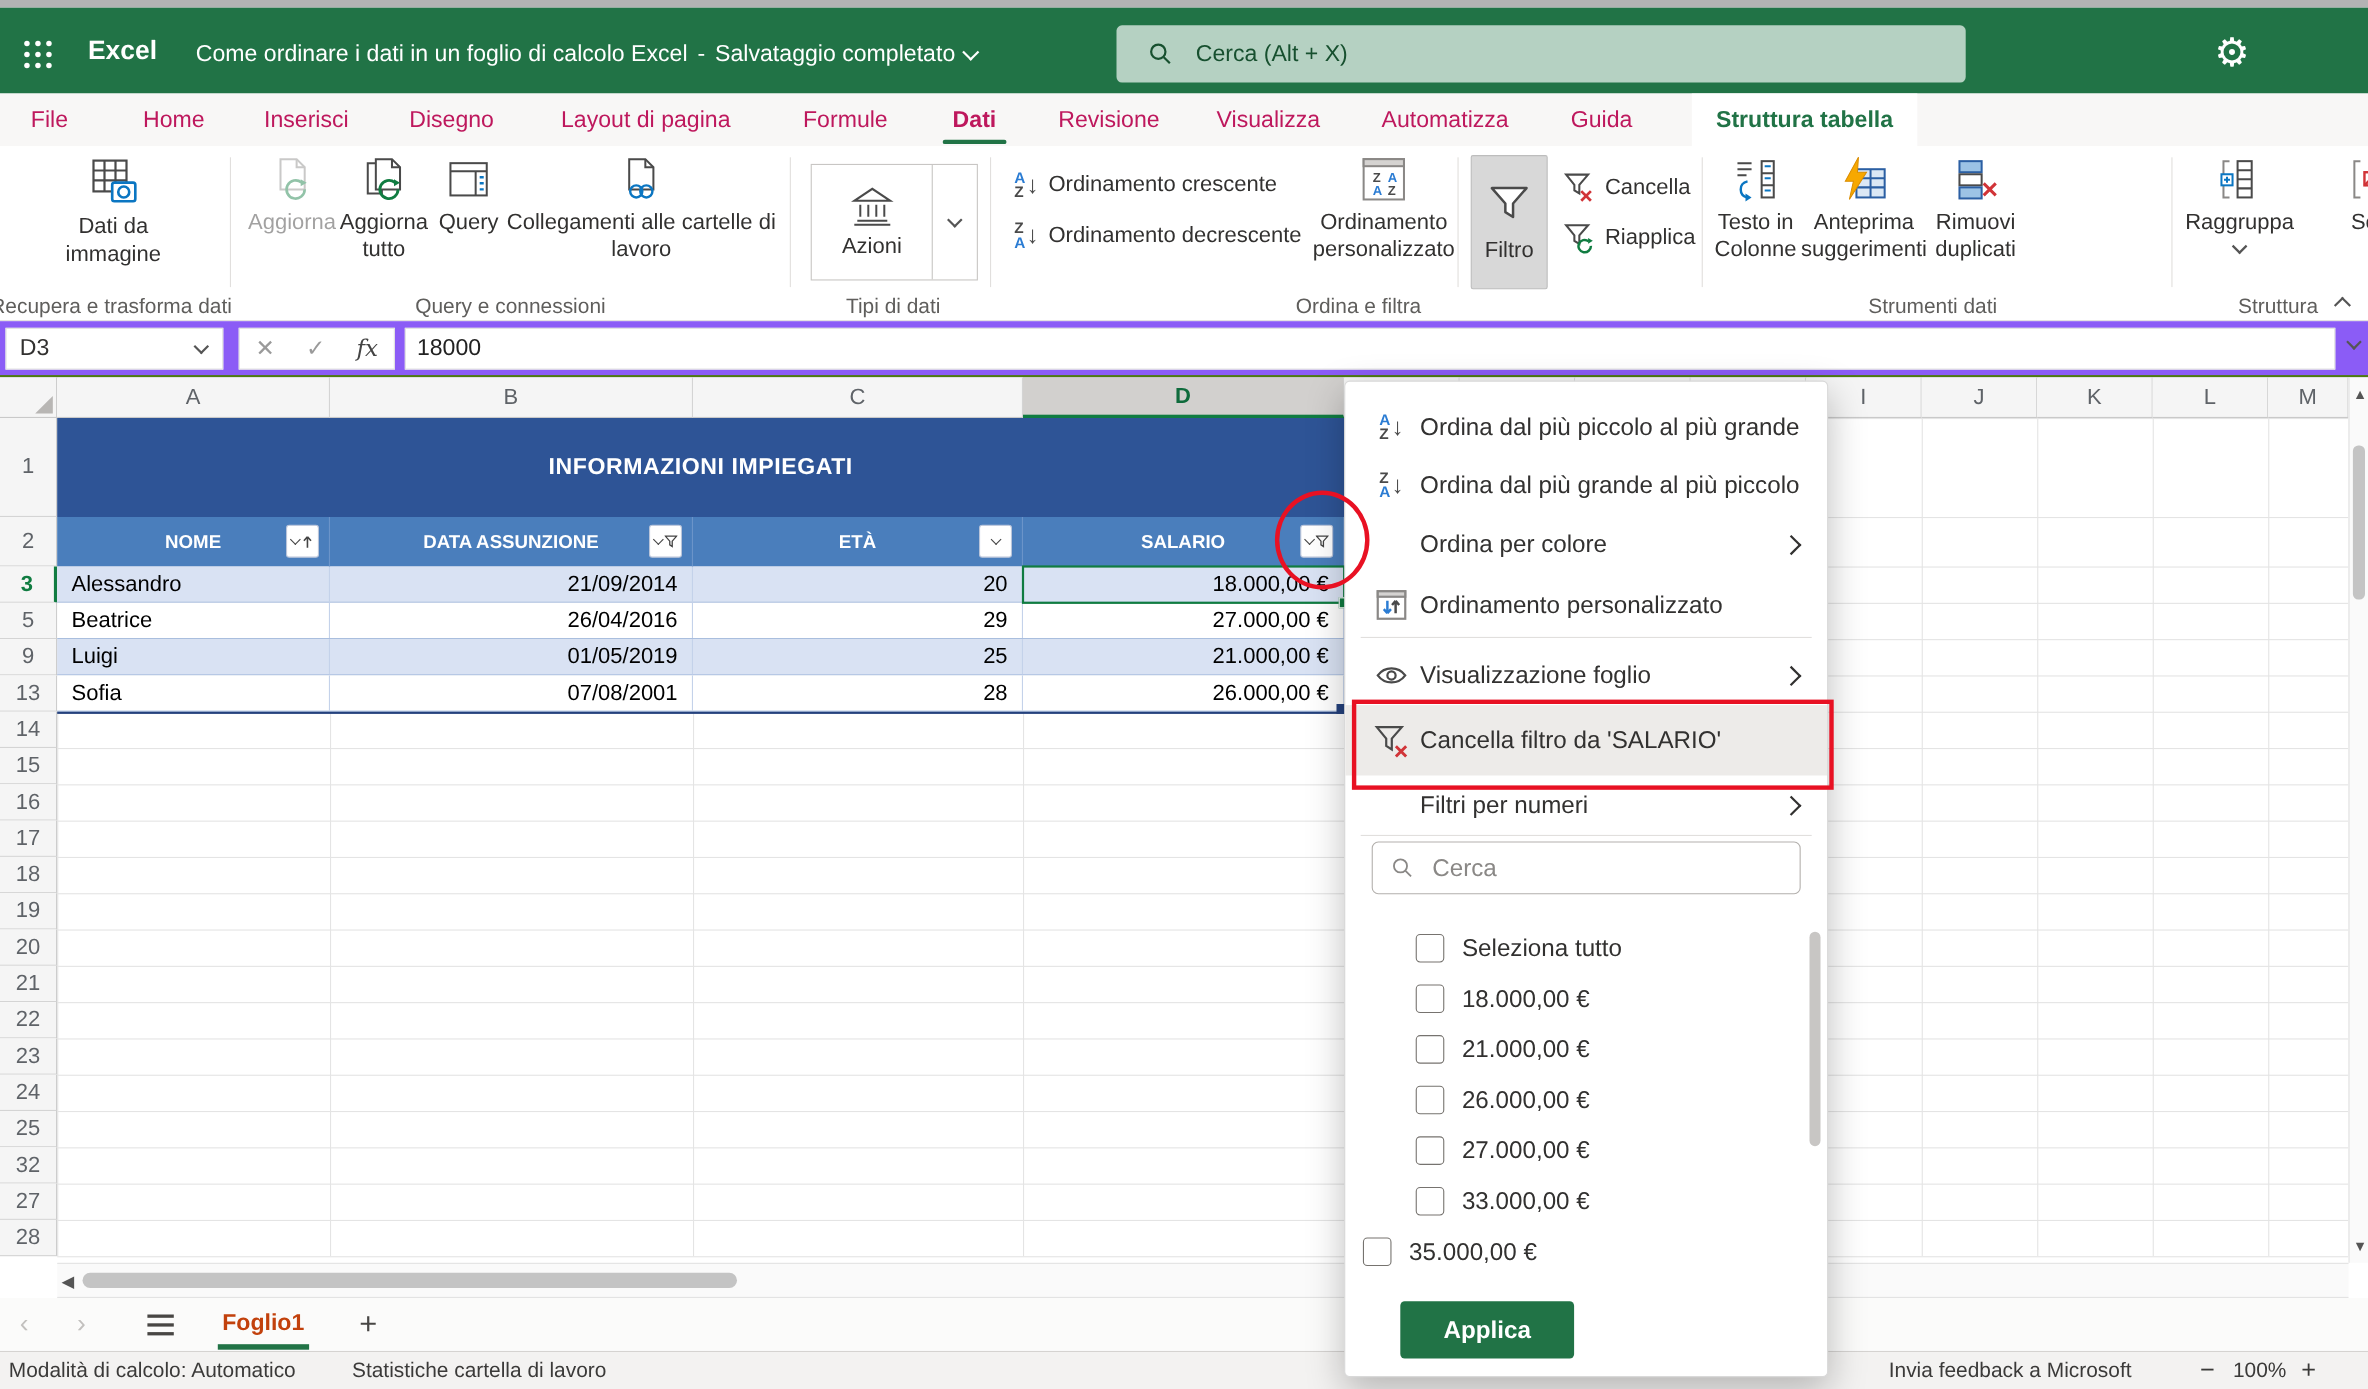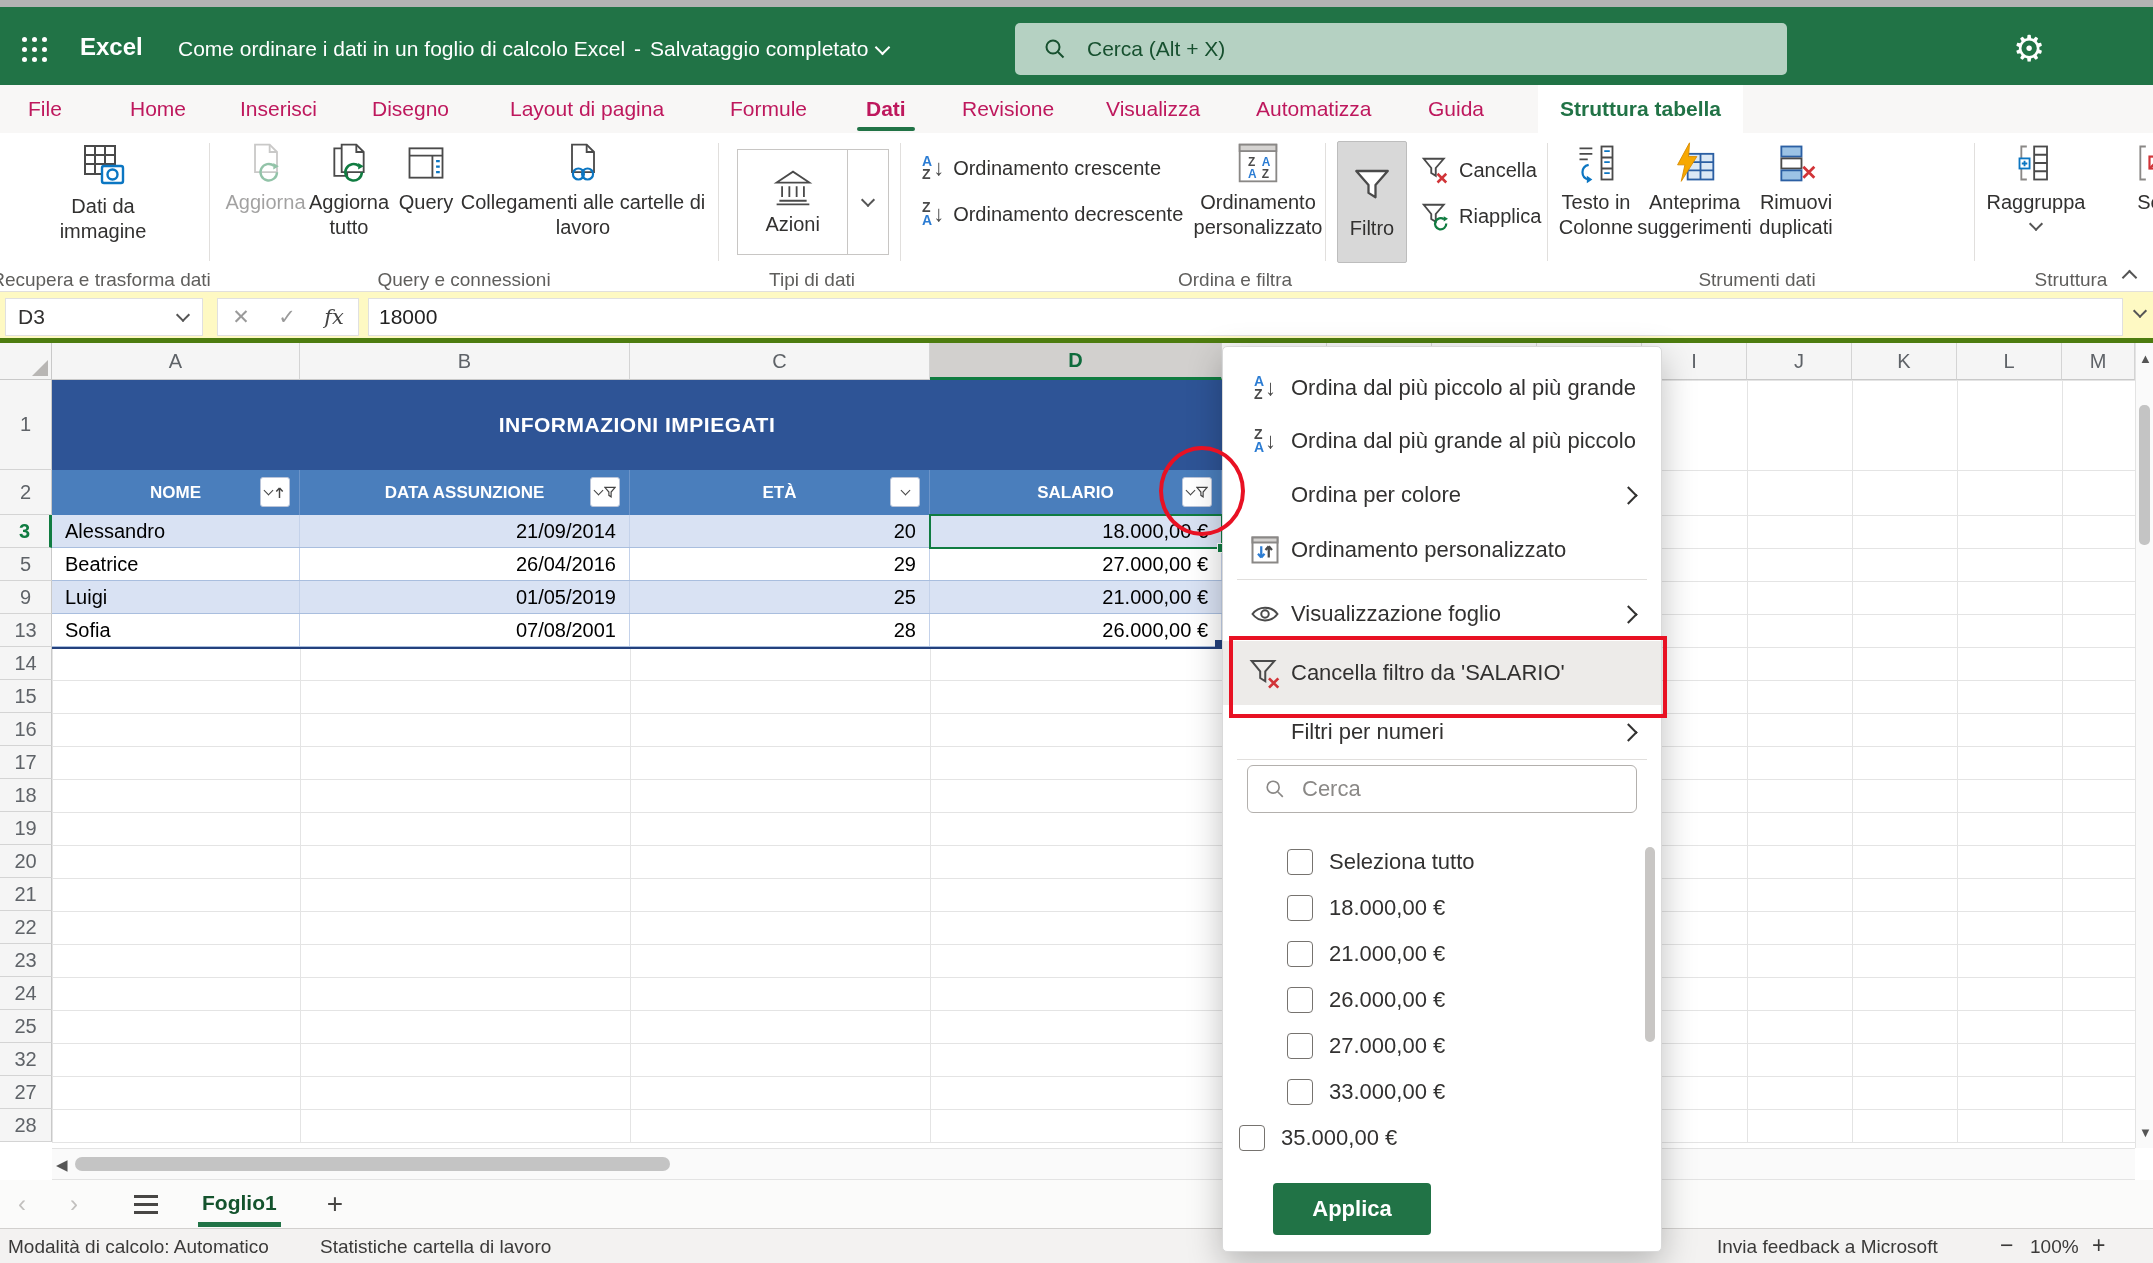--- a/index.html
+++ b/index.html
@@ -46,21 +46,21 @@
   .azar{font-size:22px;color:#4a4a4a;margin-left:1px;}
   .filtro-box{position:absolute;left:1337px;top:8px;width:70px;height:122px;background:#d8d8d8;border:1px solid #bdbdbd;border-radius:2px;
               display:flex;flex-direction:column;align-items:center;justify-content:center;gap:6px;box-sizing:border-box;}
   .azioni-box{position:absolute;left:737px;top:16px;width:152px;height:106px;background:#fff;border:1px solid #c8c6c4;display:flex;box-sizing:border-box;}
   .azioni-main{width:110px;display:flex;flex-direction:column;align-items:center;justify-content:center;gap:4px;}
   .azioni-dd{width:40px;border-left:1px solid #c8c6c4;display:flex;align-items:center;justify-content:center;}
   .chev-d{display:inline-block;width:8px;height:8px;border-right:2px solid #555;border-bottom:2px solid #555;transform:rotate(45deg);margin-top:-4px;}
   .chev-up{display:inline-block;width:9px;height:9px;border-right:2px solid #555;border-bottom:2px solid #555;transform:rotate(-135deg);margin-top:5px;}
 
   
-  .fbar{position:absolute;left:0;top:292px;width:2153px;height:51px;background:#fef9c3;border-bottom:5px solid #4d7c0f;box-sizing:border-box;}
+  .fbar{position:absolute;left:0;top:292px;width:2153px;height:51px;background:#8b5cf6;border-bottom:2px solid #4d7c0f;box-sizing:border-box;}
   .namebox{position:absolute;left:5px;top:6px;width:198px;height:38px;background:#fff;border:1px solid #e0e0e0;display:flex;align-items:center;font-size:21px;padding-left:12px;box-sizing:border-box;}
   .namebox .chev-d{position:absolute;right:14px;}
   .fxbox{position:absolute;left:217px;top:6px;width:142px;height:38px;background:#fff;border:1px solid #e0e0e0;display:flex;align-items:center;justify-content:space-around;box-sizing:border-box;}
   .fxbox .x{color:#9a9a9a;font-size:21px;}
   .fxbox .ck{color:#9a9a9a;font-size:21px;}
   .fxbox .fx{font-family:"DejaVu Serif",serif;font-style:italic;font-size:21px;color:#444;}
   .finput{position:absolute;left:368px;top:6px;width:1755px;height:38px;background:#fff;border:1px solid #e0e0e0;font-size:21px;padding-left:10px;box-sizing:border-box;font-family:"Liberation Sans",sans-serif;color:#222;}
   .fbar-chev{position:absolute;right:8px;top:18px;}
 
   
@@ -118,21 +118,21 @@
   .hscroll{position:absolute;left:52px;top:1148px;width:2083px;height:32px;background:#fafafa;border-top:1px solid #e3e3e3;border-bottom:1px solid #e3e3e3;box-sizing:border-box;z-index:3;}
   .hthumb{position:absolute;left:23px;top:8px;width:595px;height:14px;background:#c4c4c4;border-radius:7px;}
   .harrow{position:absolute;left:4px;top:7px;font-size:15px;color:#555;}
   .vscroll{position:absolute;left:2135px;top:343px;width:18px;height:805px;background:#fafafa;border-left:1px solid #e3e3e3;box-sizing:border-box;z-index:3;}
   .vthumb{position:absolute;left:3px;top:62px;width:11px;height:140px;background:#c4c4c4;border-radius:5px;}
   .varr{position:absolute;left:3px;font-size:13px;color:#555;}
   .sheetbar{position:absolute;left:0;top:1180px;width:2153px;height:48px;background:#fbfbfa;display:flex;align-items:center;z-index:2;}
   .snav{font-size:24px;color:#c2c0be;margin-left:18px;width:34px;}
   .hamb{margin-left:30px;display:flex;flex-direction:column;gap:5px;}
   .hamb i{width:24px;height:3px;background:#484644;}
-  .sheettab{position:relative;margin-left:44px;font-size:21px;font-weight:bold;color:#14532d;padding-bottom:2px;}
+  .sheettab{position:relative;margin-left:44px;font-size:21px;font-weight:bold;color:#c2410c;padding-bottom:2px;}
   .sheettab .underline{position:absolute;left:-4px;right:-4px;bottom:-10px;height:5px;background:#217346;}
   .addsheet{margin-left:50px;font-size:28px;color:#484644;font-weight:normal;}
   .statusbar{position:absolute;left:0;top:1228px;width:2153px;height:35px;background:#f3f2f1;border-top:1px solid #d2d0ce;box-sizing:border-box;font-size:19px;color:#3b3a39;z-index:1;}
   .statusbar .it{position:absolute;top:7px;white-space:nowrap;}
 </style>
 </head>
 <body>
 
 <div class="app">
 

